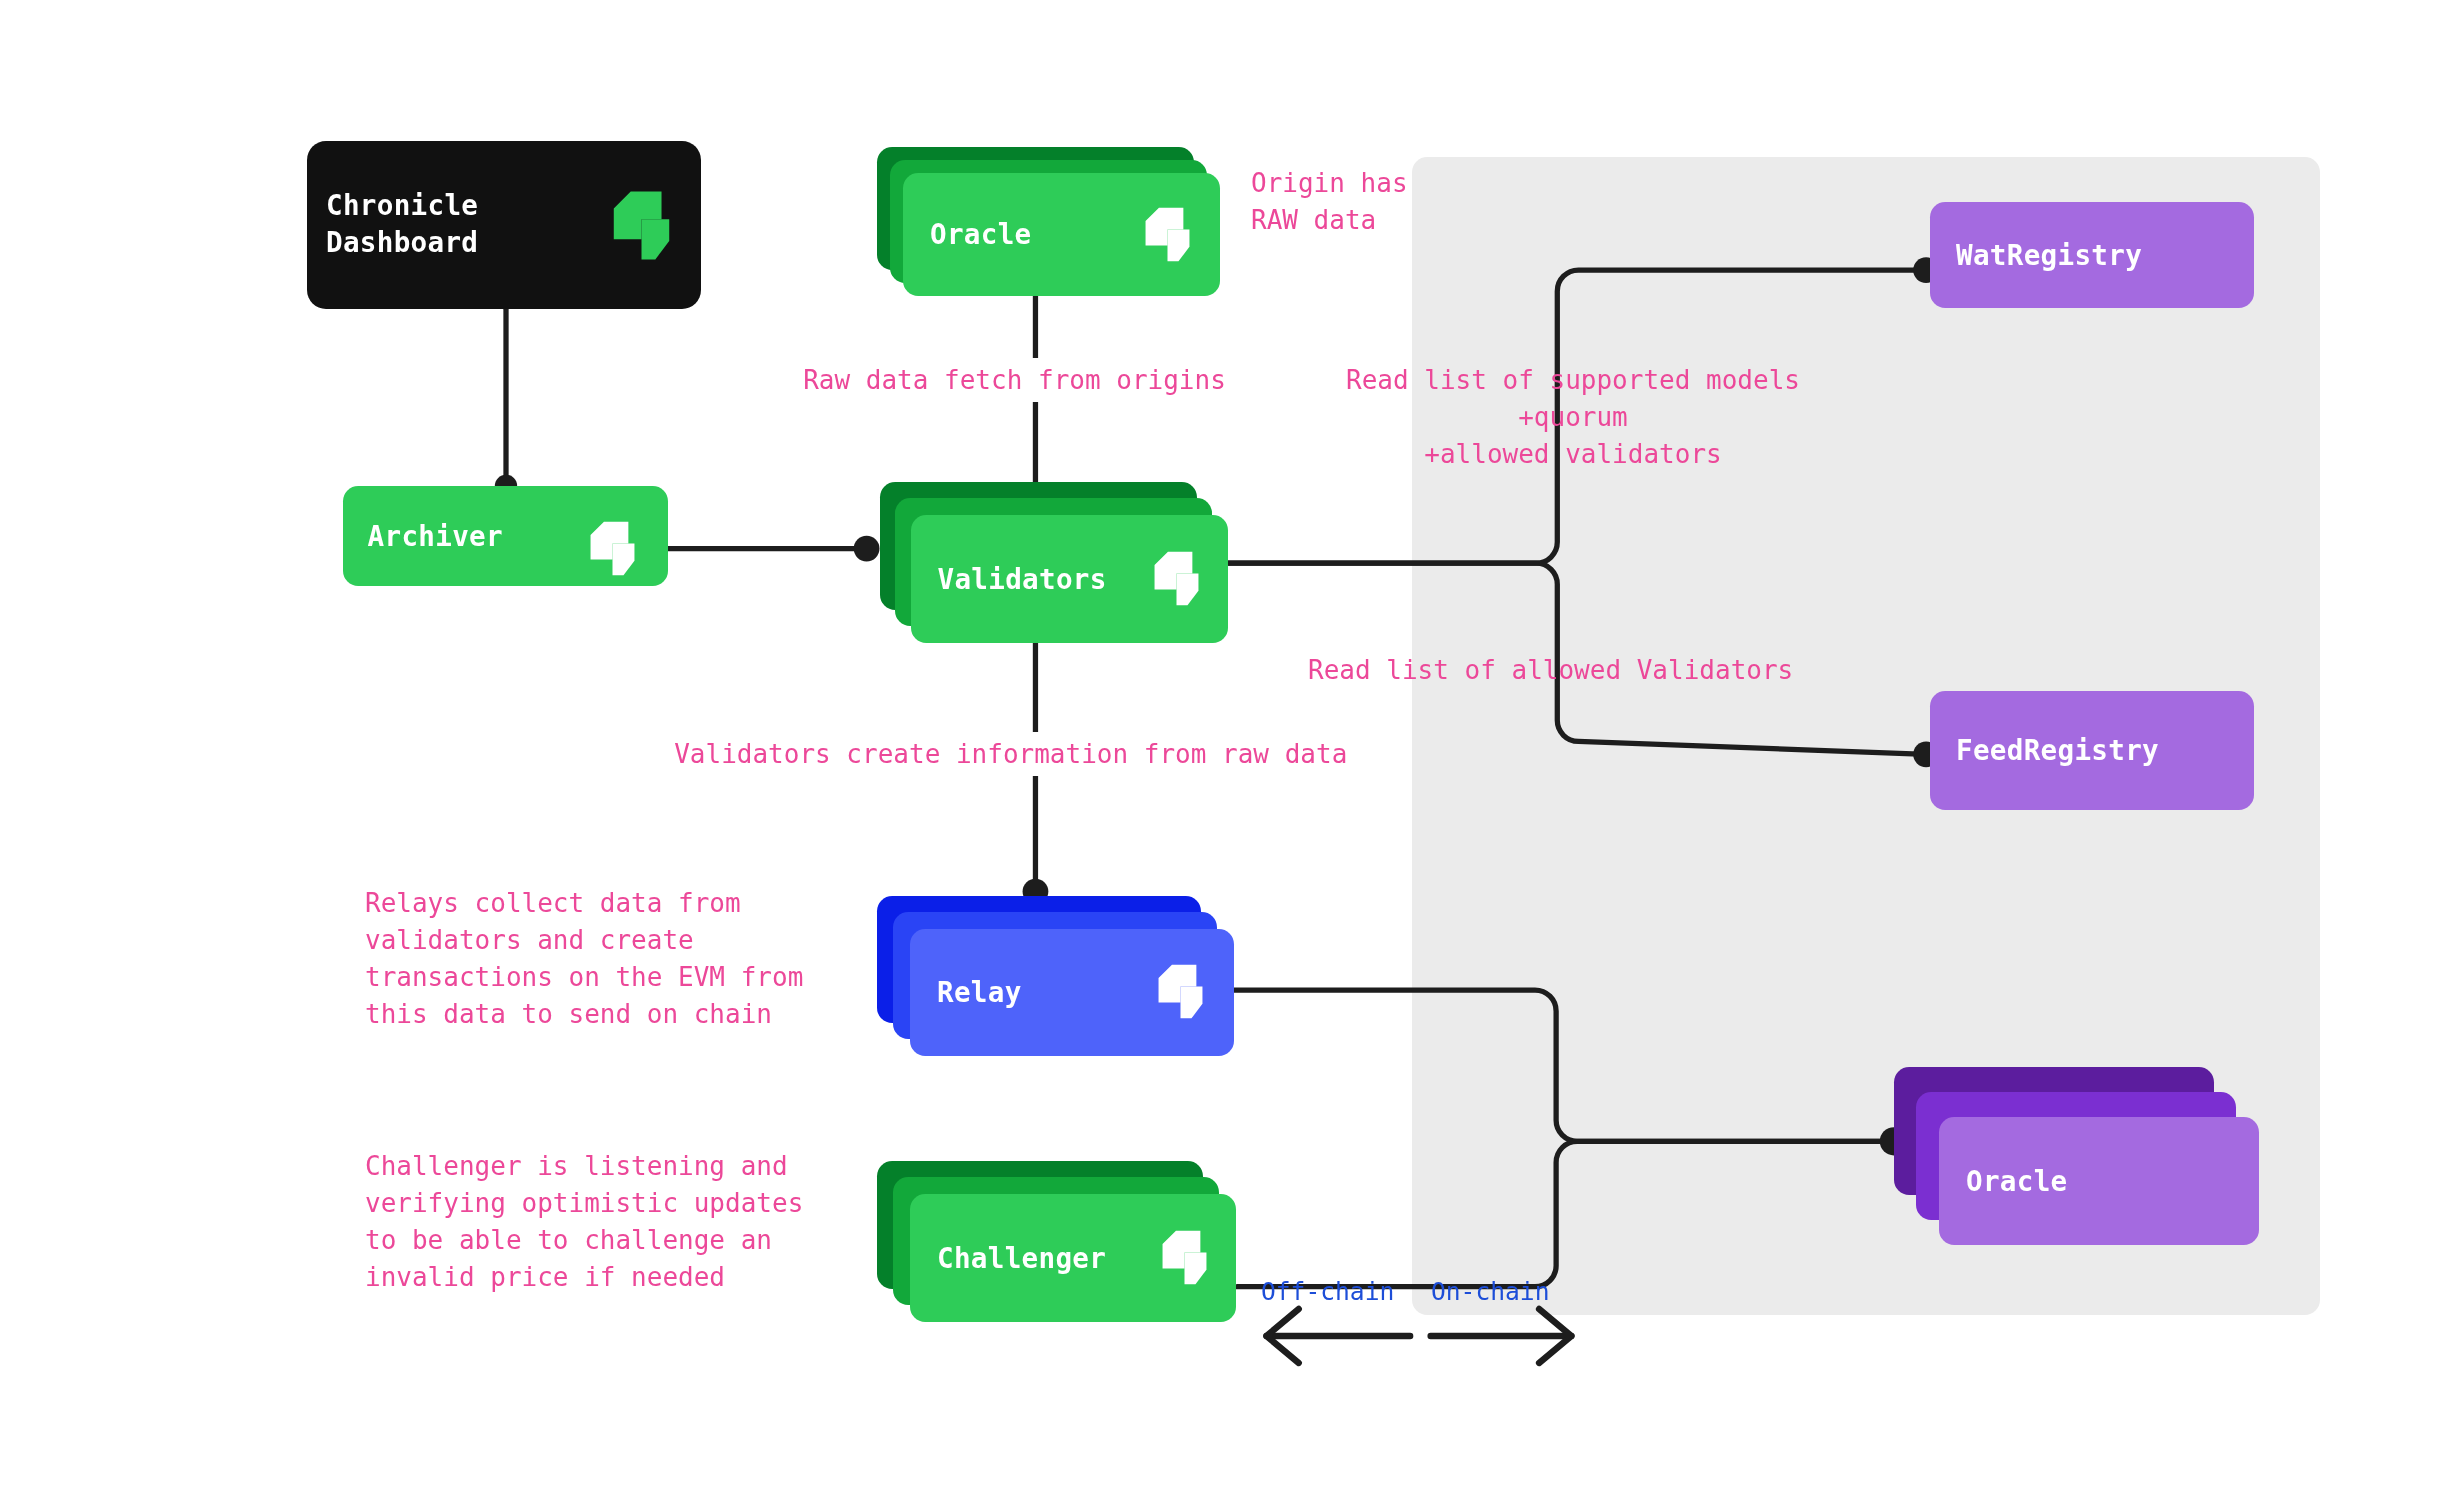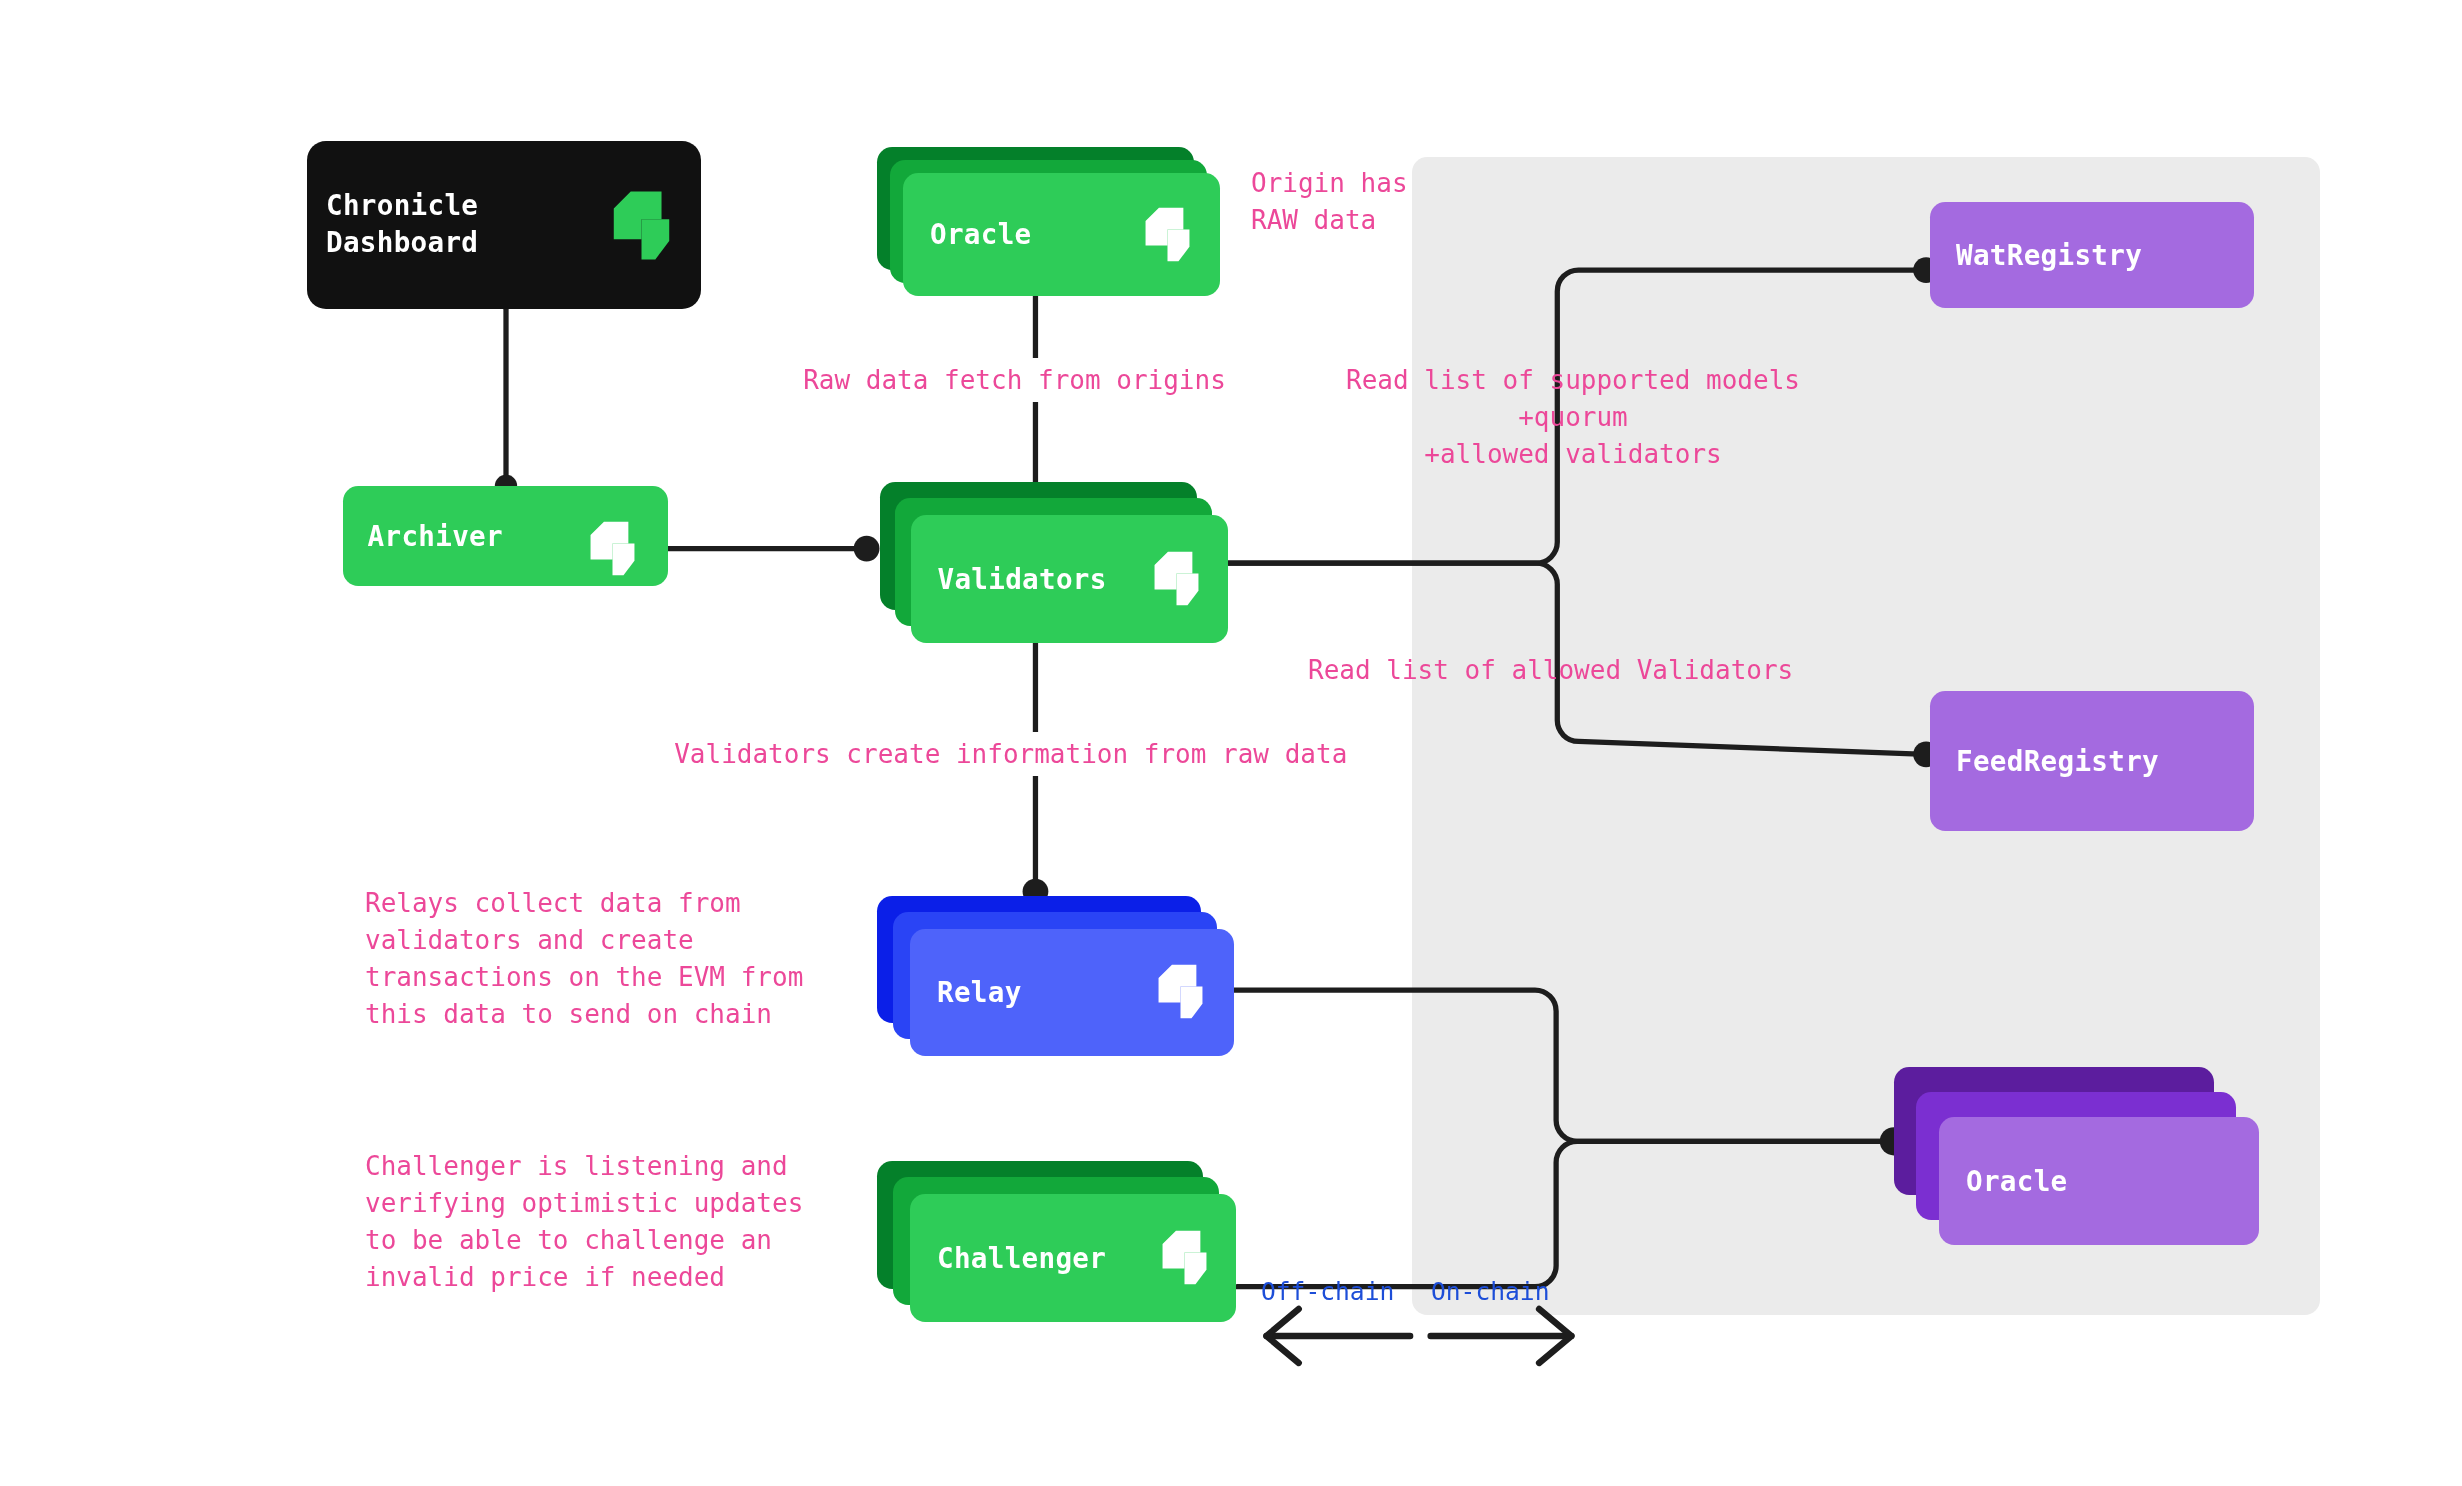--- a/index.html
+++ b/index.html
@@ -160,21 +160,21 @@
         <path d="M36 6 L76 6 L76 42 L50 42 L50 68 L14 68 L14 28 Z" fill="#ffffff"></path>
         <path d="M50 42 L86 42 L86 70 L68 94 L50 94 L50 68 Z" fill="#ffffff"></path>
       </svg>
     </div>
   </div>
 
   <div class="card" style="left:1930px; top:202px; width:324px; height:106px; background:#a46ae0;">
     <span class="lbl" style="margin-left:26px;">WatRegistry</span>
   </div>
 
-  <div class="card" style="left:1930px; top:691px; width:324px; height:140px; background:#a46ae0;">
+  <div class="card" style="left:1930px; top:691px; width:324px; height:119px; background:#a46ae0;">
     <span class="lbl" style="margin-left:26px;">FeedRegistry</span>
   </div>
 
   <div class="stack" style="left:1894px; top:1067px; width:365px; height:164px;">
     <div class="layer" style="left:0px;  top:0px;  width:320px; height:128px; background:#5c1d9e;"></div>
     <div class="layer" style="left:22px; top:24.6px; width:320px; height:128px; background:#7b2fd1;"></div>
     <div class="layer card" style="left:45px; top:50px; width:320px; height:128px; background:#a46ae0;">
       <span class="lbl" style="margin-left:27px;text-align:right;">Oracle</span>
     </div>
   </div>

